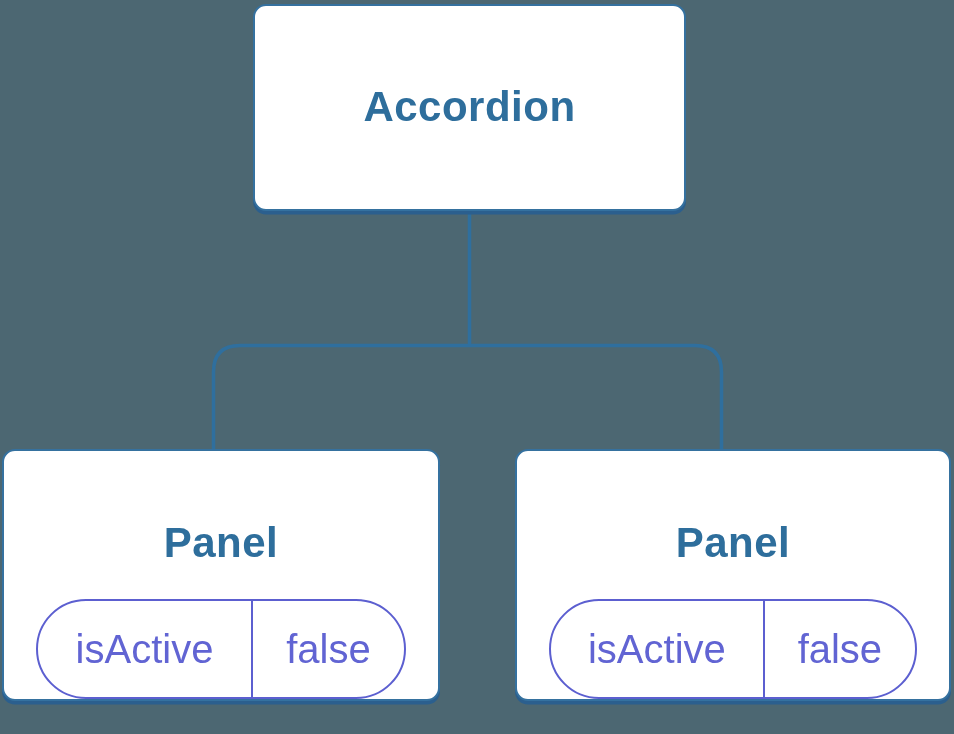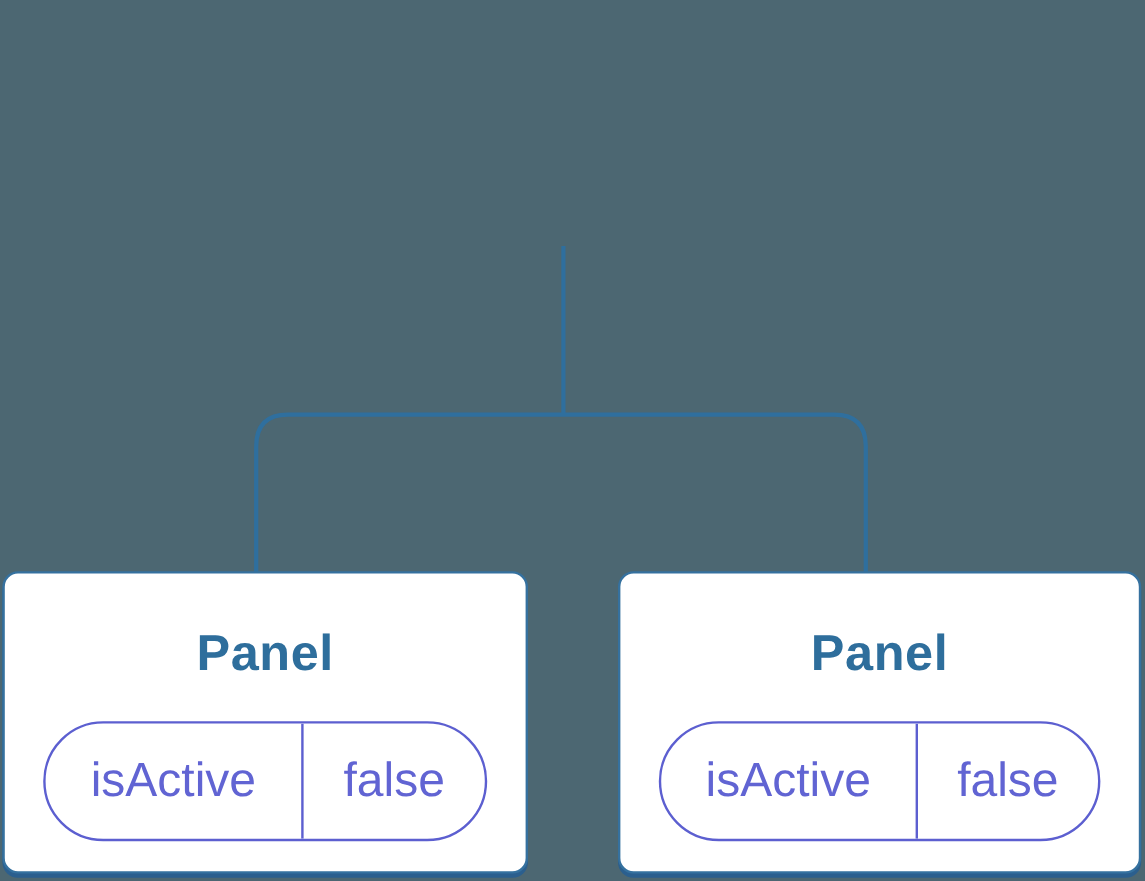--- a/index.html
+++ b/index.html
@@ -44,26 +44,27 @@
     line-height: 1.25;
   }
   .node.root {
     left: 253px; top: 4px;
     width: 433px; height: 207px;
     display: flex;
     align-items: center;
     justify-content: center;
   }
   .node.panel {
-    top: 476px;
+    top: 449px;
     height: 252px;
     display: flex;
     flex-direction: column;
     align-items: stretch;
     padding-top: 40px;
+    justify-content: flex-end;
   }
   .node.panel-left  { left: 2px;   width: 438px; }
   .node.panel-right { left: 515px; width: 436px; }
   .state-pill {
     margin: 30px 32px 0 32px;
     height: 100px;
     border: 2px solid var(--pill-border, #5c5fd0);
     border-radius: 52px;
     box-sizing: border-box;
     display: flex;
@@ -89,20 +90,23 @@
 </head>
 <body>
 
 <div class="canvas">
 
   <svg class="connectors" viewBox="0 0 954 734" xmlns="http://www.w3.org/2000/svg">
     <path d="M469.5 205 V345.5
              M213.5 478 V372 Q213.5 345.5 240 345.5 H695 Q721.5 345.5 721.5 372 V478"></path>
   </svg>
 
+  <div class="node root">
+    <div class="node-title">Accordion</div>
+  </div>
 
   <div class="node panel panel-left">
     <div class="node-title">Panel</div>
     <div class="state-pill">
       <span class="pill-cell name">isActive</span>
       <span class="pill-cell value">false</span>
     </div>
   </div>
 
   <div class="node panel panel-right">

